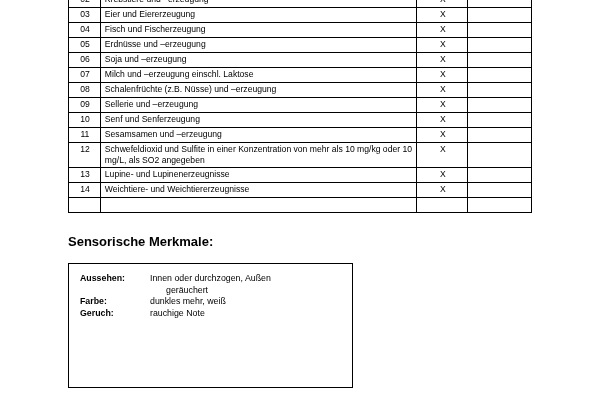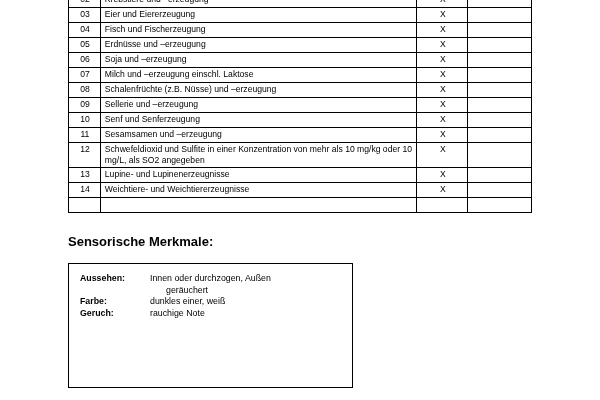--- a/index.html
+++ b/index.html
@@ -206,21 +206,21 @@
   <div class="sensory-box">
     <div class="sensory-list">
 
       <div class="sensory-row">
         <div class="sensory-label"><span>Aussehen</span><span>:</span></div>
         <div class="sensory-value"><span>Innen oder durchzogen, Außen</span><span class="wrap2">geräuchert</span></div>
       </div>
 
       <div class="sensory-row">
         <div class="sensory-label"><span>Farbe</span><span>:</span></div>
-        <div class="sensory-value">dunkles einer, weiß</div>
+        <div class="sensory-value">dunkles mehr, weiß</div>
       </div>
 
       <div class="sensory-row">
         <div class="sensory-label"><span>Geruch</span><span>:</span></div>
         <div class="sensory-value">rauchige Note</div>
       </div>
 
 
 
     </div>

